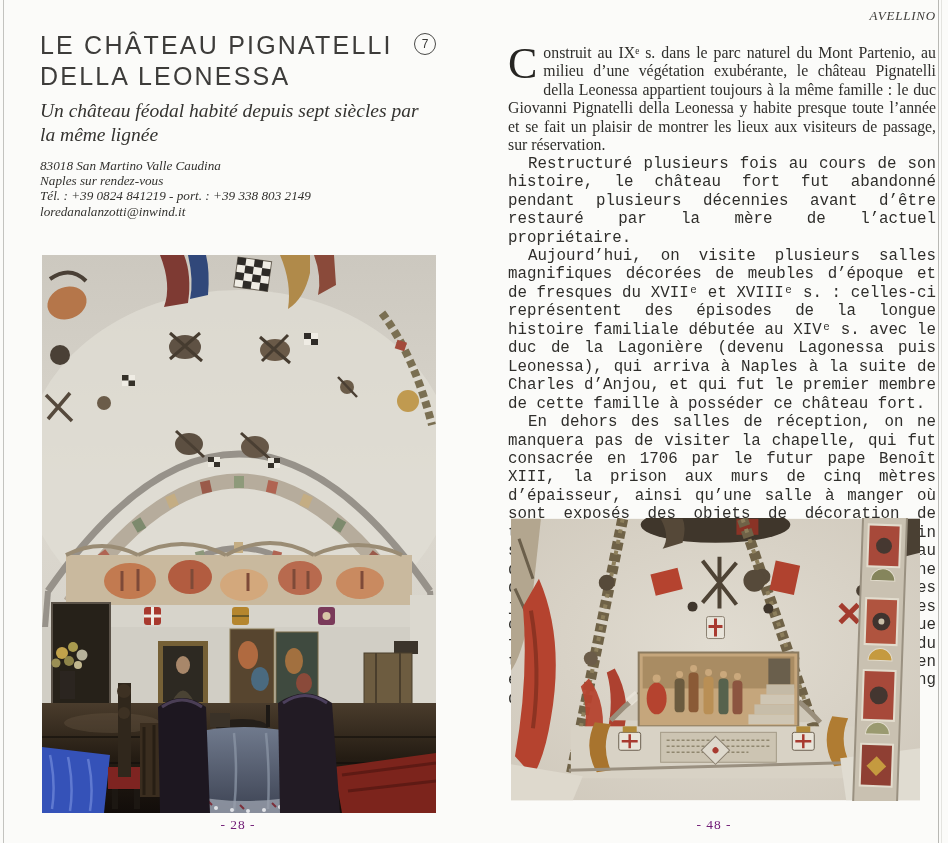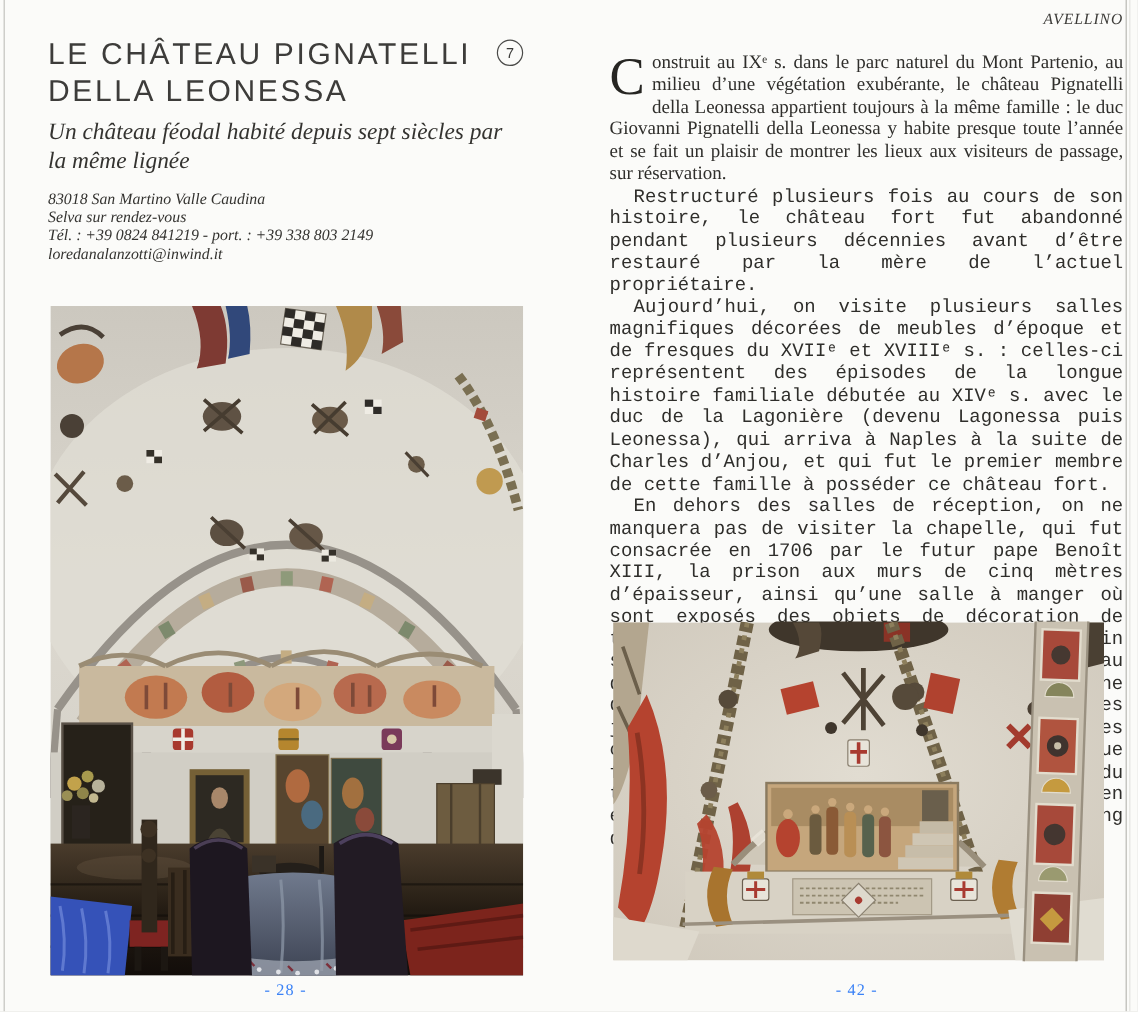--- a/index.html
+++ b/index.html
@@ -33,21 +33,21 @@
     font-style:italic;font-size:19.5px;line-height:24px;color:#343330;
   }
   .contact{
     position:absolute;left:0;top:158px;width:385px;
     font-style:italic;font-size:13.2px;line-height:15.2px;color:#33322f;
   }
   .photo-left{position:absolute;left:2px;top:255px;width:394px;height:558px;}
   .photo-left svg{display:block;}
   .pagenum{
     position:absolute;top:817px;font-size:13.5px;letter-spacing:1px;
-    color:#3b82f6;text-align:center;
+    color:#701a75;text-align:center;
   }
   .pagenum.left{left:40px;width:396px;}
   .pagenum.right{left:508px;width:412px;}
 
   
   .page-right{position:absolute;left:508px;top:0;width:428px;}
   .running-head{
     position:absolute;left:0;top:8px;width:428px;text-align:right;
     font-style:italic;font-size:13px;letter-spacing:0.8px;color:#3c3b38;
   }
@@ -74,21 +74,21 @@
 
   <div class="page-left">
     <div class="title">
       <div>LE CHÂTEAU PIGNATELLI</div>
       <div>DELLA LEONESSA</div>
     </div>
     <div class="badge">7</div>
     <div class="subtitle">Un château féodal habité depuis sept siècles par la même lignée</div>
     <div class="contact">
       <div>83018 San Martino Valle Caudina</div>
-      <div>Selva sur rendez-vous</div>
+      <div>Naples sur rendez-vous</div>
       <div>Tél. : +39 0824 841219 - port. : +39 338 803 2149</div>
       <div>loredanalanzotti@inwind.it</div>
     </div>
 
     <div class="photo-left" role="img" aria-label="Salle du château aux voûtes couvertes de fresques héraldiques, avec mobilier d'époque, portraits et fauteuils sombres">
       <svg width="394" height="558" viewBox="0 0 394 558" xmlns="http://www.w3.org/2000/svg">
         <defs>
           <linearGradient id="lgCeil" x1="0" y1="0" x2="0" y2="1">
             <stop offset="0" stop-color="#ccc8bf"></stop>
               <stop offset="0.45" stop-color="#dcd8cf"></stop>
@@ -416,14 +416,14 @@
           <circle cx="370" cy="177" r="9" fill="#443630"></circle>
           <path d="M358,216 a12,12 0 0 1 24,0 Z" fill="#9a9a70" stroke="#e2dccd"></path>
           <rect x="354" y="226" width="32" height="42" fill="#8f3f33" stroke="#e2dccd" stroke-width="2"></rect>
           <g transform="translate(370,248) rotate(45)">
               <rect x="-7" y="-7" width="14" height="14" fill="#c59a3f"></rect>
             </g>
         </g>
       </svg>
     </div>
   </div>
-  <div class="pagenum right">- 42 -</div>
+  <div class="pagenum right">- 48 -</div>
 </div>
 
 </body></html>

